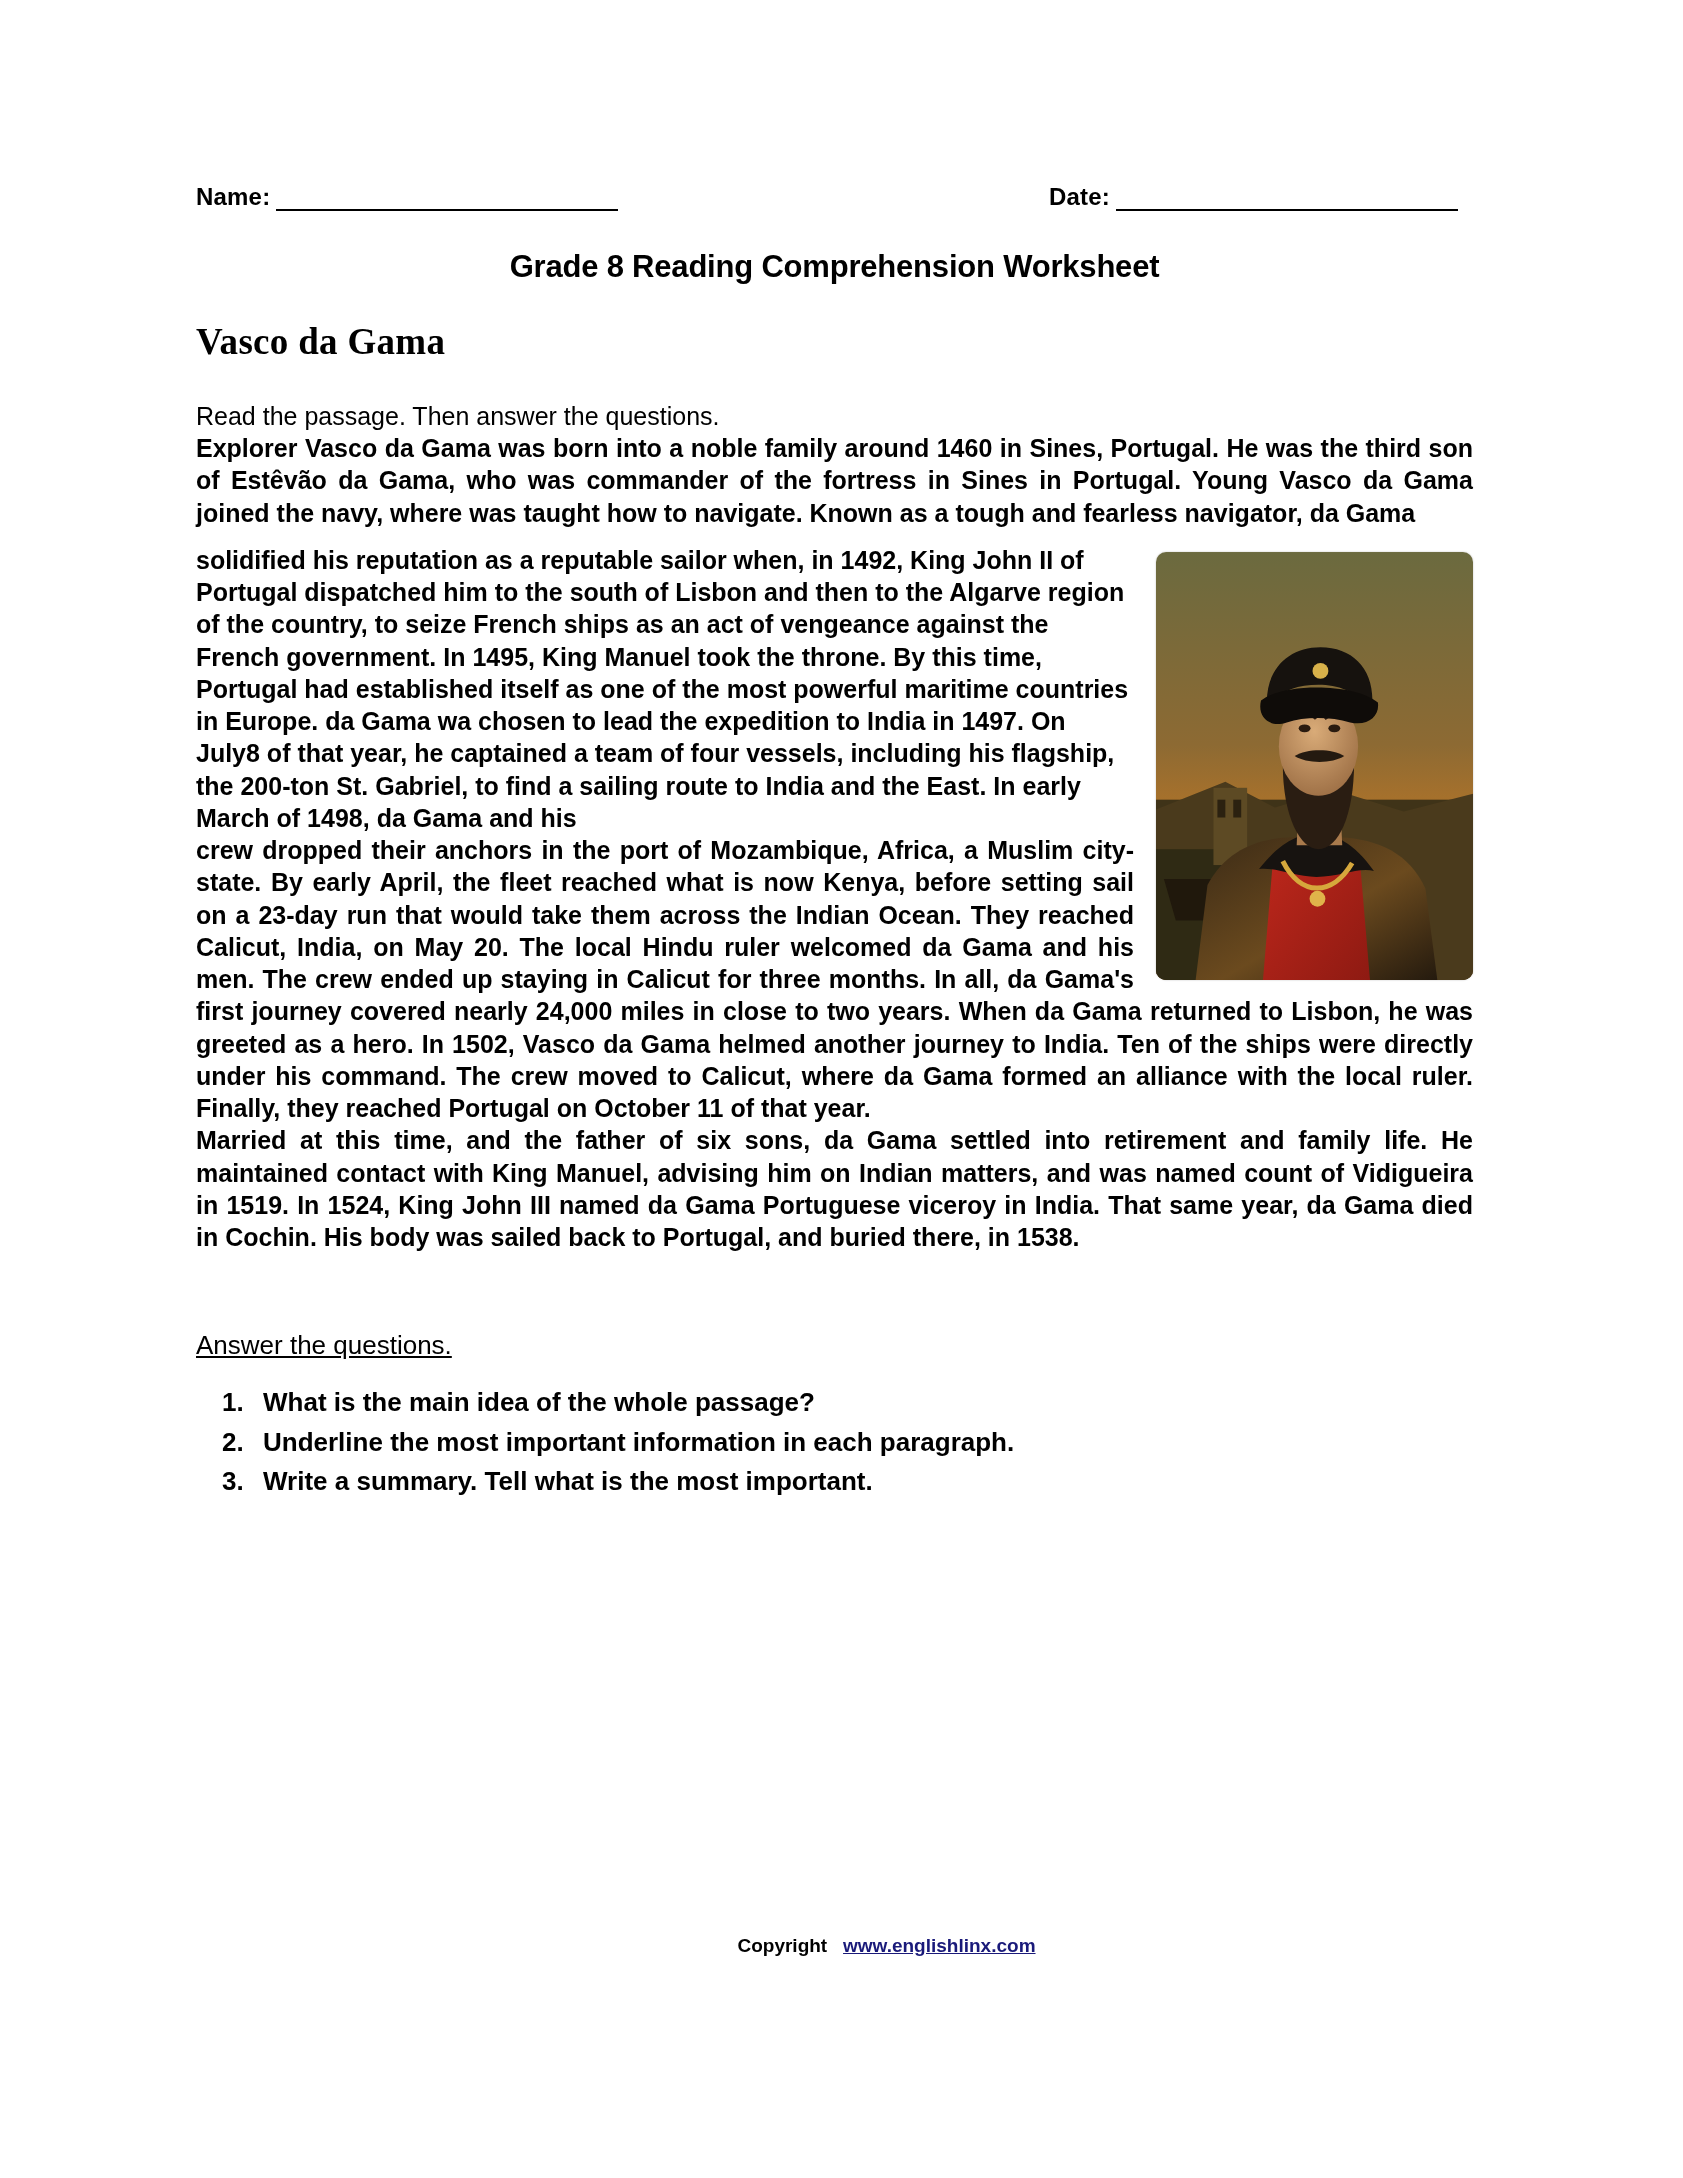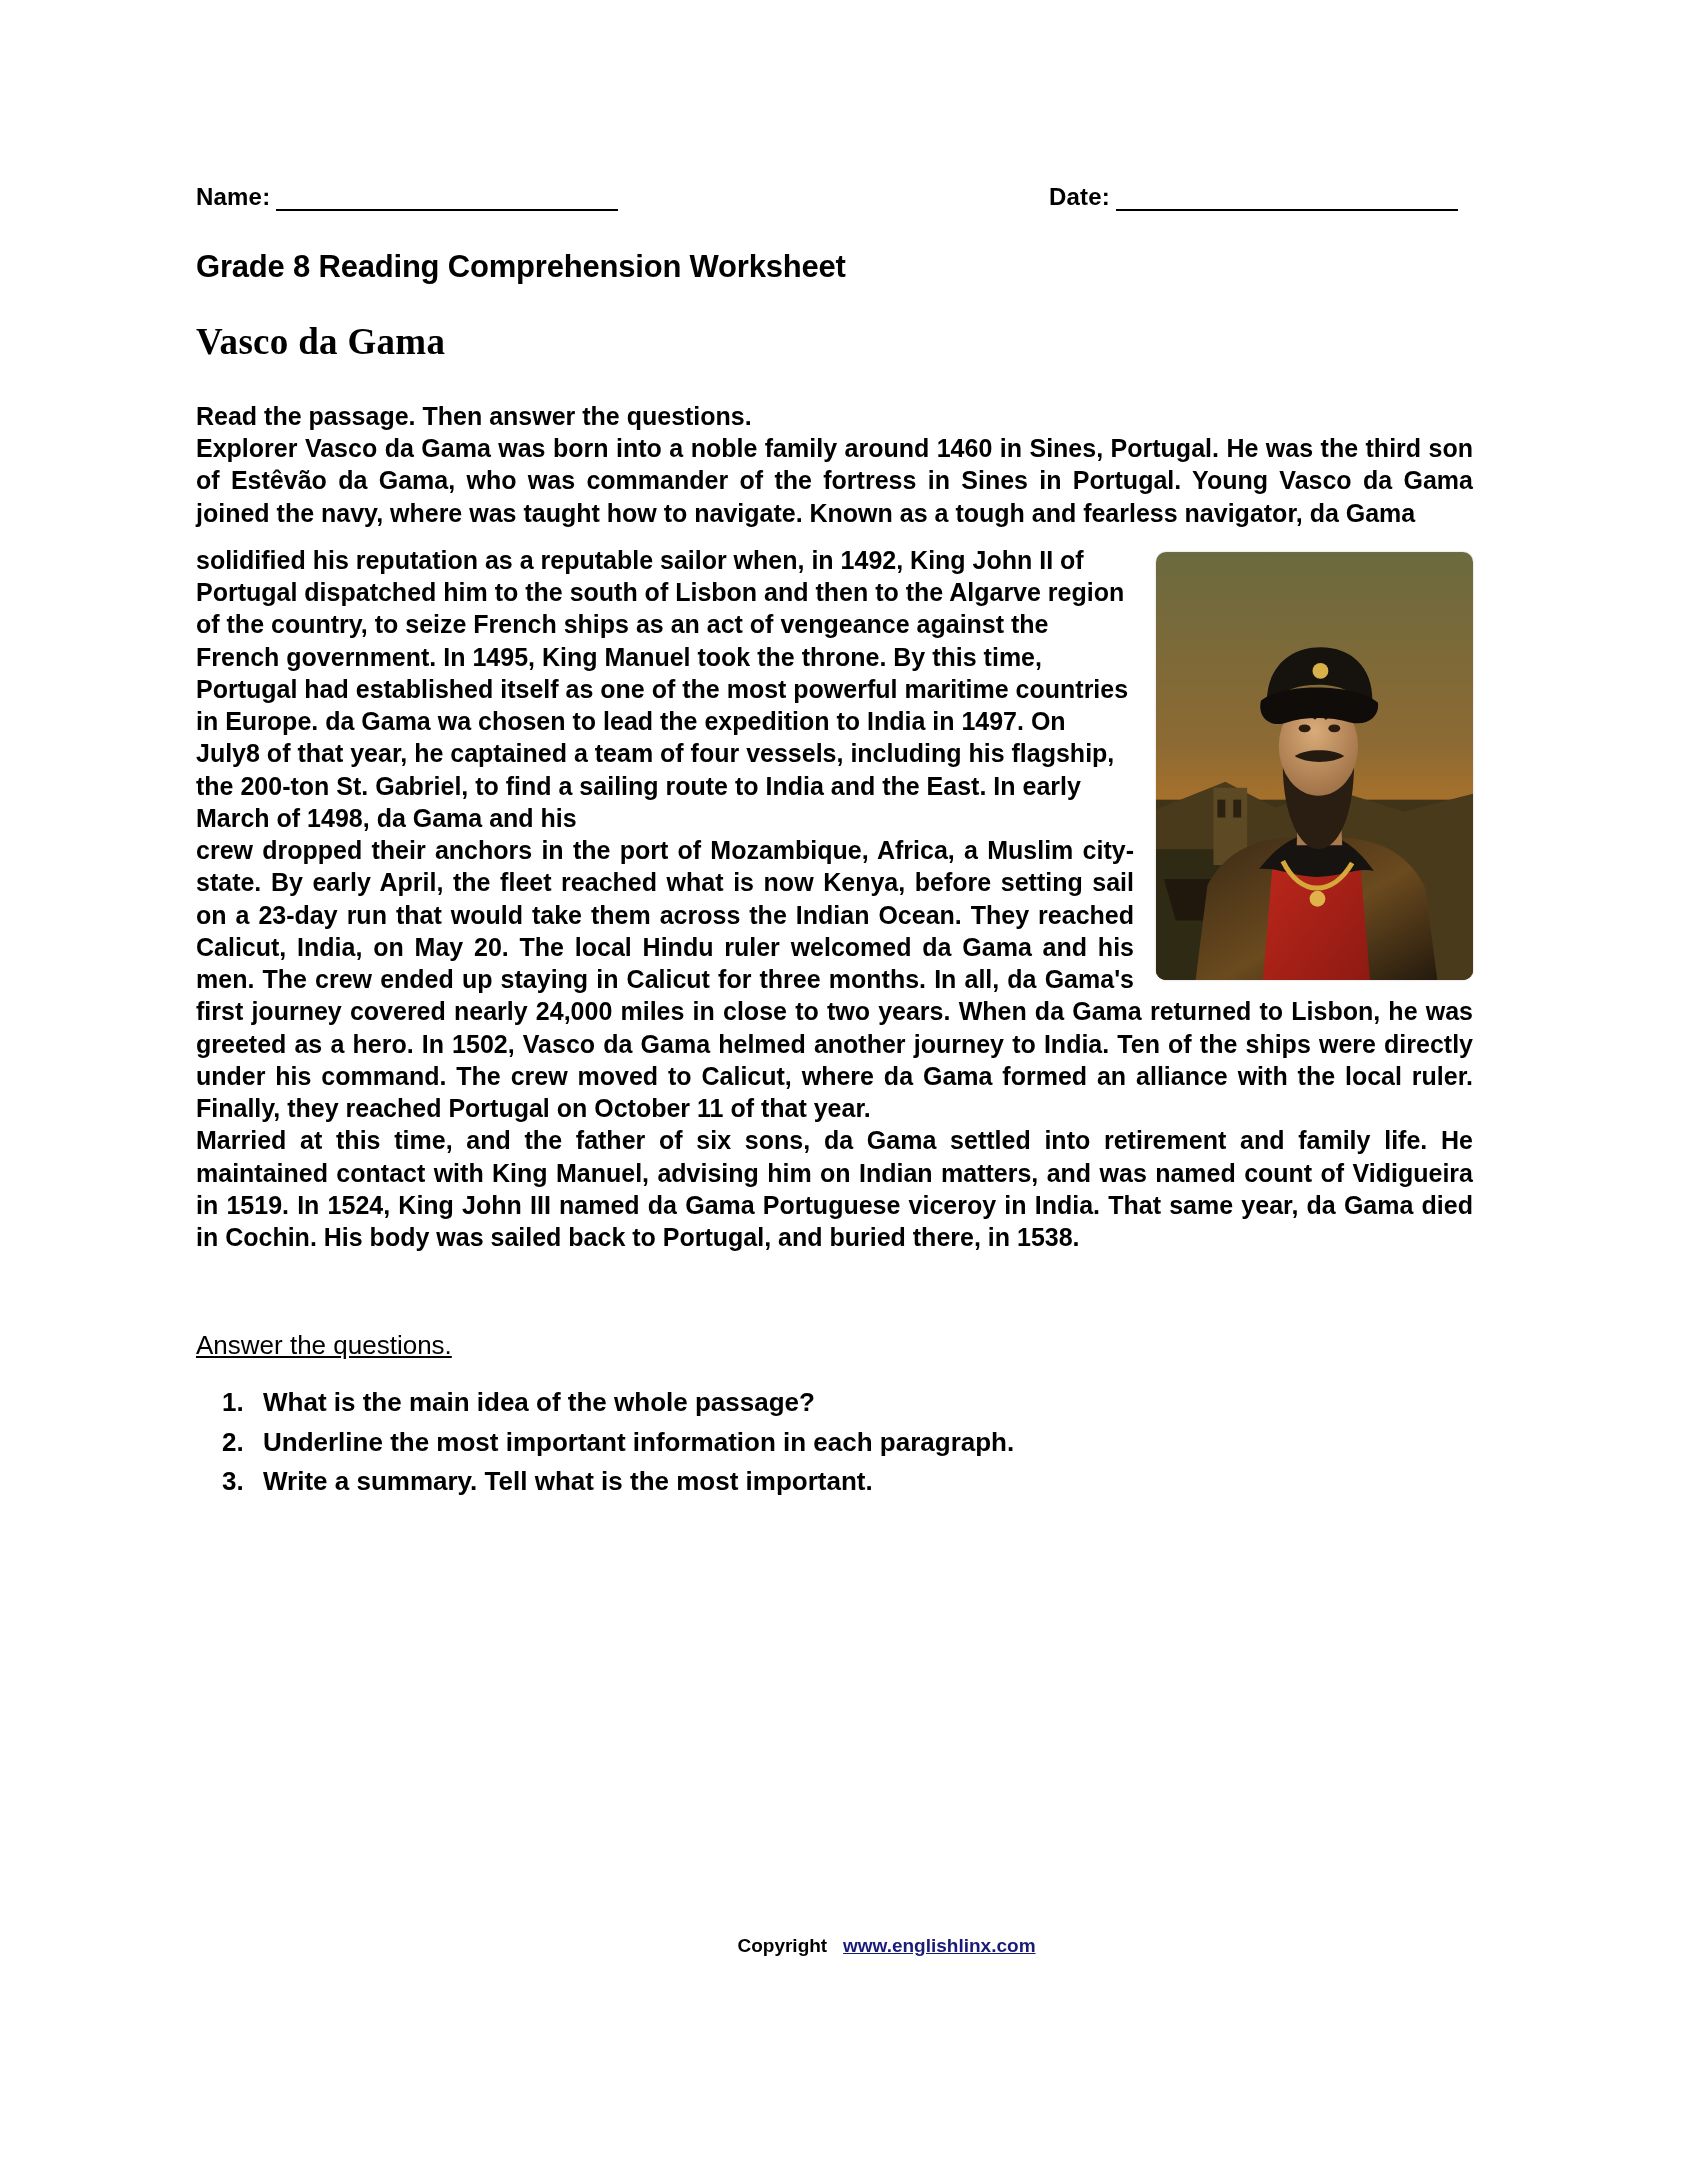--- a/index.html
+++ b/index.html
@@ -53,38 +53,39 @@
   .field-line {
     display: inline-block;
     border-bottom: 2px solid #000;
     height: 20px;
   }
   .name-line { width: 342px; }
   .date-line { width: 342px; }
 
   
   .worksheet-title {
+    text-align: center;
     font-size: 31px;
     font-weight: bold;
     margin-top: 38px;
     letter-spacing: -0.2px;
   }
   .passage-title {
     text-align: left;
     font-family: "Liberation Serif", serif;
     font-size: 37px;
     font-weight: bold;
     margin-top: 35px;
     letter-spacing: 0.3px;
   }
 
   
   .instruction {
     font-size: 25px;
-    font-weight: bold;
+    font-weight: normal;
     margin-top: 37px;
     line-height: 1.28;
   }
   .passage {
     font-size: 25px;
     font-weight: bold;
     line-height: 1.29;
   }
   .para-justify {
     text-align: justify;

